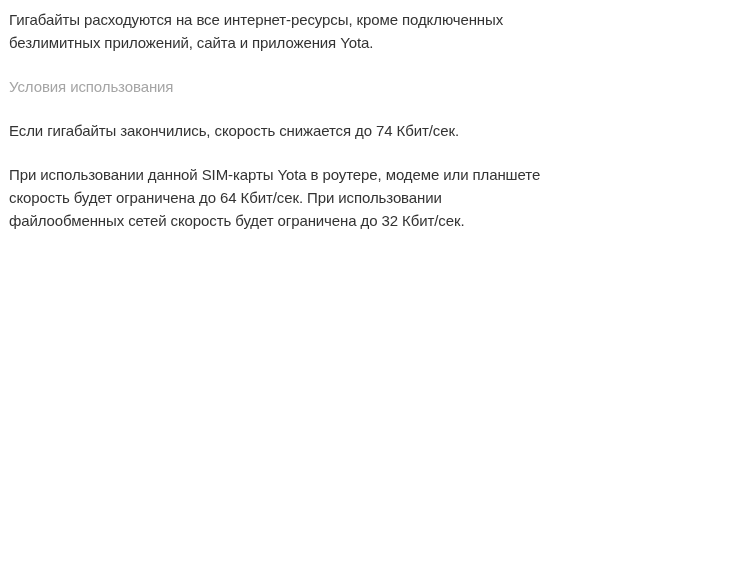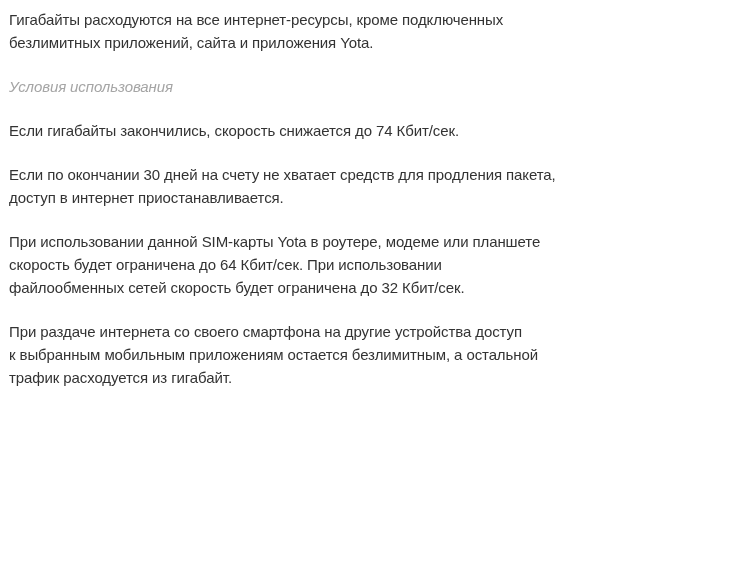--- a/index.html
+++ b/index.html
@@ -34,34 +34,28 @@
   .para {
     margin: 0 16px 21px 0;
     font-size: 15px;
     line-height: 23px;
     color: #333333;
     white-space: pre;
     letter-spacing: -0.1px;
   }
   .para.muted {
     color: #a5a5a5;
-    font-style: italic;
   }
 </style>
 </head>
 <body>
 
 <div class="detail-row">
   <div class="desc-col" id="paragraphs-container">
       <p class="para body">Гигабайты расходуются на все интернет-ресурсы, кроме подключенных
 безлимитных приложений, сайта и приложения Yota.</p>
       <p class="para muted">Условия использования</p>
       <p class="para body">Если гигабайты закончились, скорость снижается до 74 Кбит/сек.</p>
-      <p class="para body">Если по окончании 30 дней на счету не хватает средств для продления пакета,
-доступ в интернет приостанавливается.</p>
       <p class="para body">При использовании данной SIM-карты Yota в роутере, модеме или планшете
 скорость будет ограничена до 64 Кбит/сек. При использовании
 файлообменных сетей скорость будет ограничена до 32 Кбит/сек.</p>
-      <p class="para body">При раздаче интернета со своего смартфона на другие устройства доступ
-к выбранным мобильным приложениям остается безлимитным, а остальной
-трафик расходуется из гигабайт.</p>
     </div>
 </div>
 
 </body></html>

